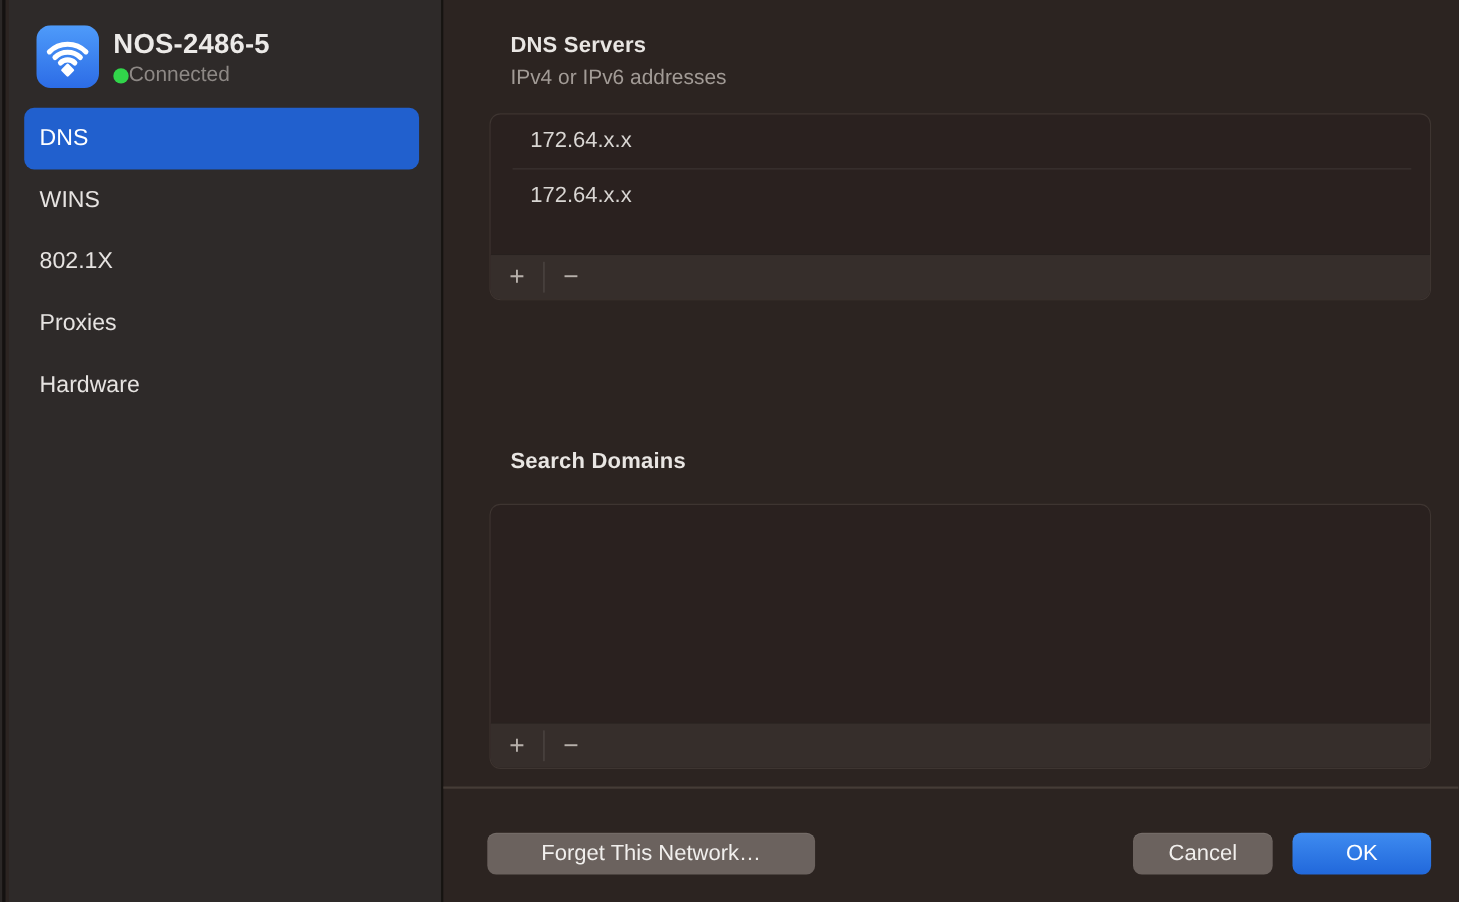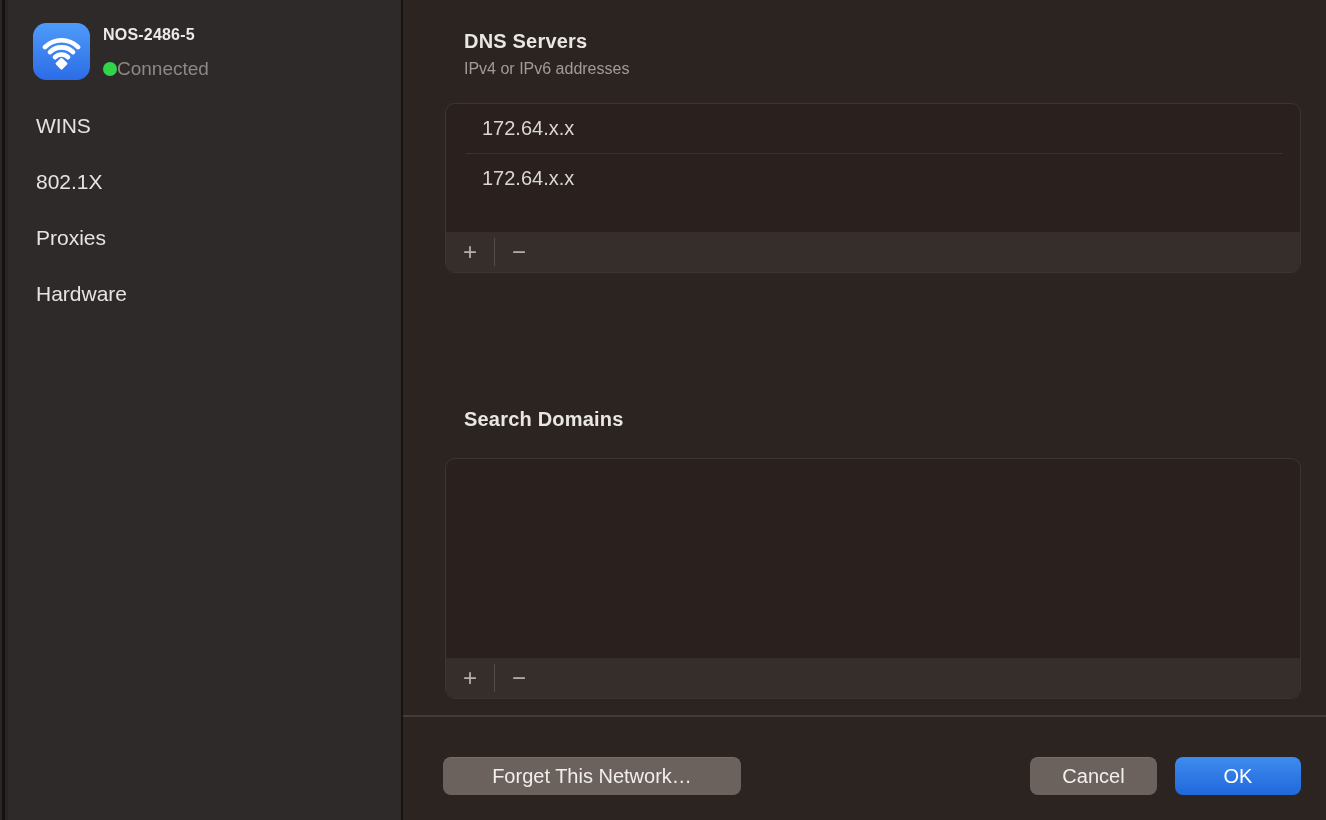--- a/index.html
+++ b/index.html
@@ -19,21 +19,21 @@
 
   
   .sidebar {
     position:absolute; left:8px; top:0; bottom:0; width:395px;
     background:#2E2A29; border-right:2px solid #161310;
   }
   .net-header { position:absolute; left:0; top:0; width:100%; height:98px; }
   .wifi-badge { position:absolute; left:25px; top:23px; width:57px; height:57px; }
   .net-name {
     position:absolute; left:95px; top:26px;
-    font-size:16px; font-weight:700; color:#ECEAE8; letter-spacing:.2px;
+    font-size:25px; font-weight:700; color:#ECEAE8; letter-spacing:.2px;
   }
   .net-status {
     position:absolute; left:95px; top:58px; height:22px;
     display:flex; align-items:center; gap:0;
   }
   .status-dot {
     width:14px; height:14px; border-radius:50%;
     background:var(--status_green,#31D54A); flex:0 0 auto;
   }
   .status-text { font-size:19px; color:#8D8885; }
@@ -50,21 +50,21 @@
   
   .content { position:absolute; left:403px; top:0; right:0; bottom:0; }
   .sec-title {
     position:absolute; left:61px;
     font-size:20px; font-weight:700; color:#E9E6E3; letter-spacing:.2px;
   }
   .sec-title.t1 { top:30px; }
   .sec-title.t2 { top:408px;text-align:right; }
   .sec-sub {
     position:absolute; left:61px; top:60px;
-    font-size:16px; color:#A29B96;
+    font-size:19px; color:#A29B96;
   }
 
   .listbox {
     position:absolute; left:42px; width:856px;
     background:#2A211F;
     border:1px solid #3E3531; border-radius:10px;
   }
   .listbox.b1 { top:103px; height:170px; }
   .listbox.b2 { top:458px; height:241px; }
 
@@ -141,20 +141,23 @@
       </svg>
     </span>
     <div class="net-name">NOS-2486-5</div>
     <div class="net-status">
       <span class="status-dot"></span>
       <span class="status-text">Connected</span>
     </div>
   </div>
 
   <nav class="nav">
+    <div class="nav-item selected">
+      <span>DNS</span>
+    </div>
     <div class="nav-item">
       <span>WINS</span>
     </div>
     <div class="nav-item">
       <span>802.1X</span>
     </div>
     <div class="nav-item">
       <span>Proxies</span>
     </div>
     <div class="nav-item">

